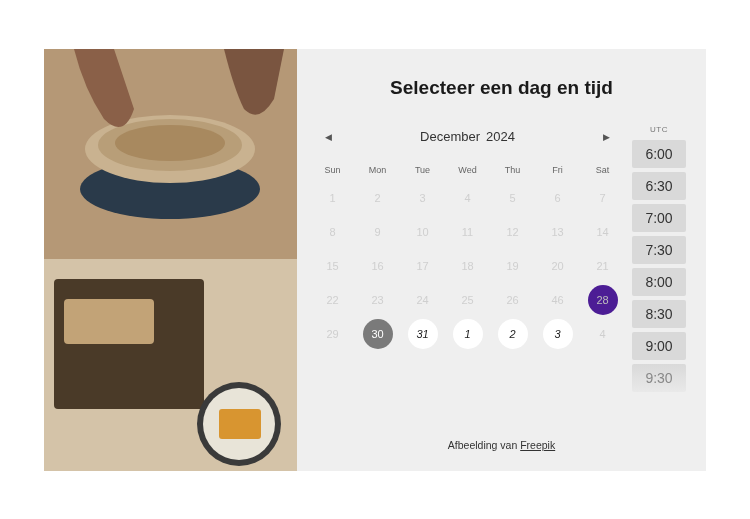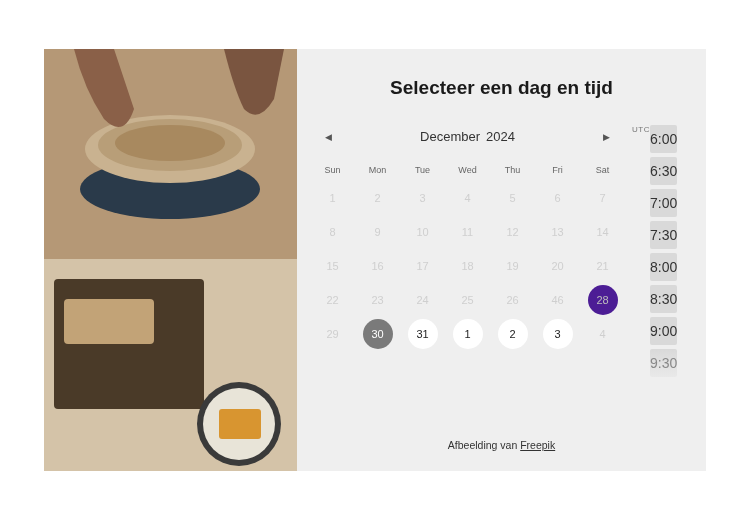--- a/index.html
+++ b/index.html
@@ -88,26 +88,26 @@
     margin: 2px auto;
     display: flex;
     align-items: center;
     justify-content: center;
     font-size: 11px;
     border-radius: 50%;
     color: #bdbdbd;
   }
   .day.hover { background: #4c1d95; color: #bdbdbd; }
   .day.selected { background: #7a7a7a; color: #fff; }
-  .day.avail { background: #fff; color: #222; cursor: pointer; }
+  .day.avail { background: #fff; color: #222; cursor: pointer; font-style: italic; }
   .day.dim { color: #cfcfcf; }
   .times-col {
     width: 54px;
     display: flex;
-    flex-direction: row;
+    flex-direction: column;
     align-items: stretch;
   }
   .tz {
     font-size: 8px;
     color: #777;
     text-align: center;
     margin-bottom: 6px;
     letter-spacing: 0.5px;
   }
   .time-slot {

